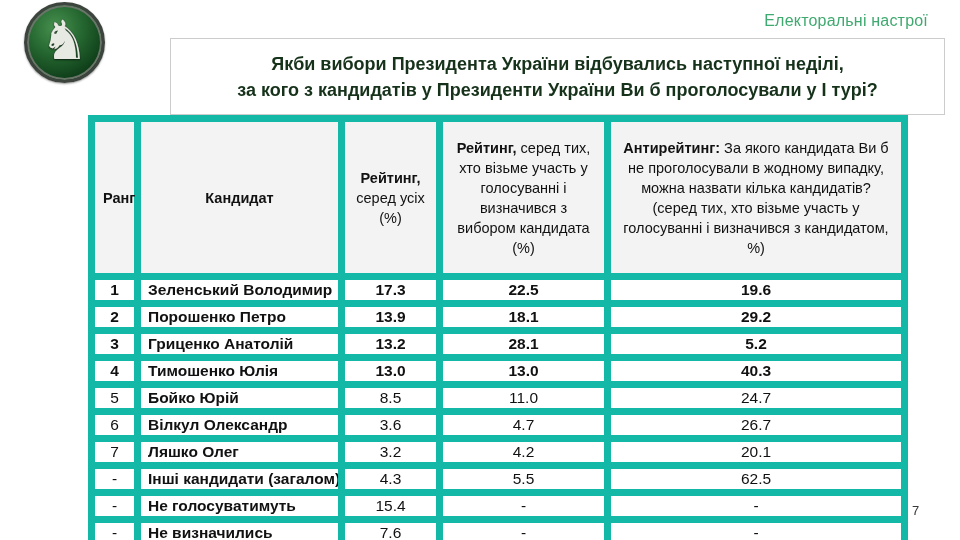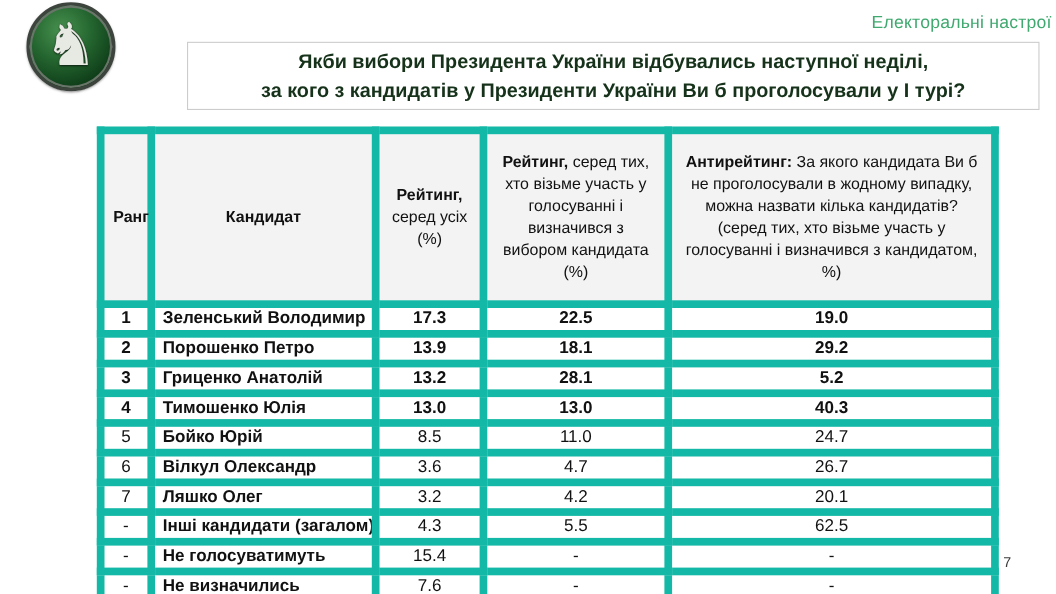--- a/index.html
+++ b/index.html
@@ -24,28 +24,28 @@
   .logo .knight {
     font-family: "DejaVu Sans", sans-serif;
     font-size: 54px; line-height: 1;
     color: #e7e9e3;
     text-shadow: 0 1px 2px rgba(0,0,0,.65), 0 0 1px #555;
     transform: translateY(-2px);
   }
 
   
   .brand-heading {
-    position: absolute; top: 12px; right: 4px;
+    position: absolute; top: 12px; right: 32px;
     color: #3fa96f; font-size: 16px; letter-spacing: .2px;
   }
 
   
   .title-box {
     position: absolute; left: 170px; top: 38px;
-    width: 775px; height: 62px;
+    width: 775px; height: 77px;
     border: 1px solid #cccccc;
     background: #ffffff;
     display: flex; flex-direction: column; justify-content: center;
     text-align: center;
     font-weight: bold; font-size: 18px; line-height: 26px;
     color: #16321a;
   }
 
   
   .table-wrap { position: absolute; left: 88px; top: 115px; }
@@ -113,21 +113,21 @@
           <th><span class="b">Рейтинг,</span><span> серед тих, хто візьме участь у голосуванні і визначився з вибором кандидата (%)</span></th>
           <th><span class="b">Антирейтинг:</span><span> За якого кандидата Ви б не проголосували в жодному випадку, можна назвати кілька кандидатів? (серед тих, хто візьме участь у голосуванні і визначився з кандидатом, %)</span></th>
         </tr>
       </thead>
       <tbody id="tbody-main">
           <tr class="bold">
             <td>1</td>
             <td class="cand">Зеленський Володимир</td>
             <td>17.3</td>
             <td>22.5</td>
-            <td>19.0</td>
+            <td>19.6</td>
           </tr>
           <tr class="bold">
             <td>2</td>
             <td class="cand">Порошенко Петро</td>
             <td>13.9</td>
             <td>18.1</td>
             <td>29.2</td>
           </tr>
           <tr class="bold">
             <td>3</td>

